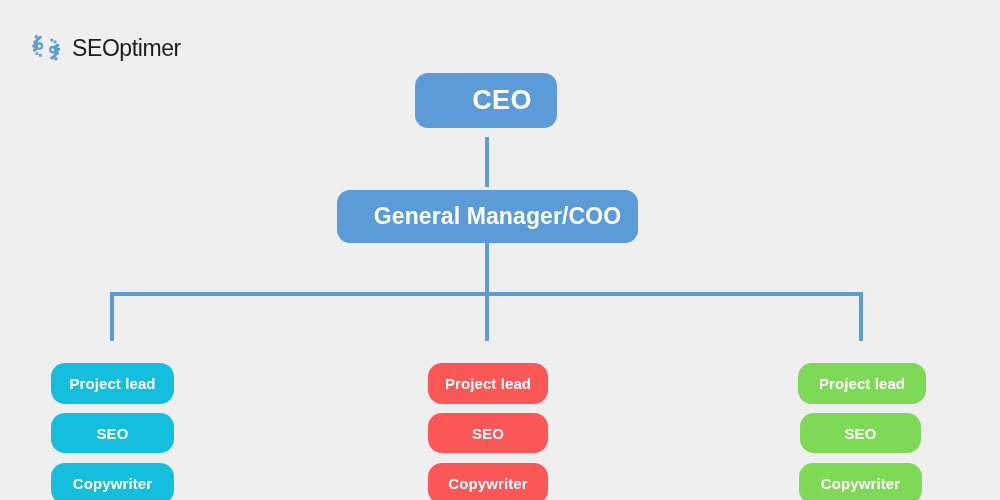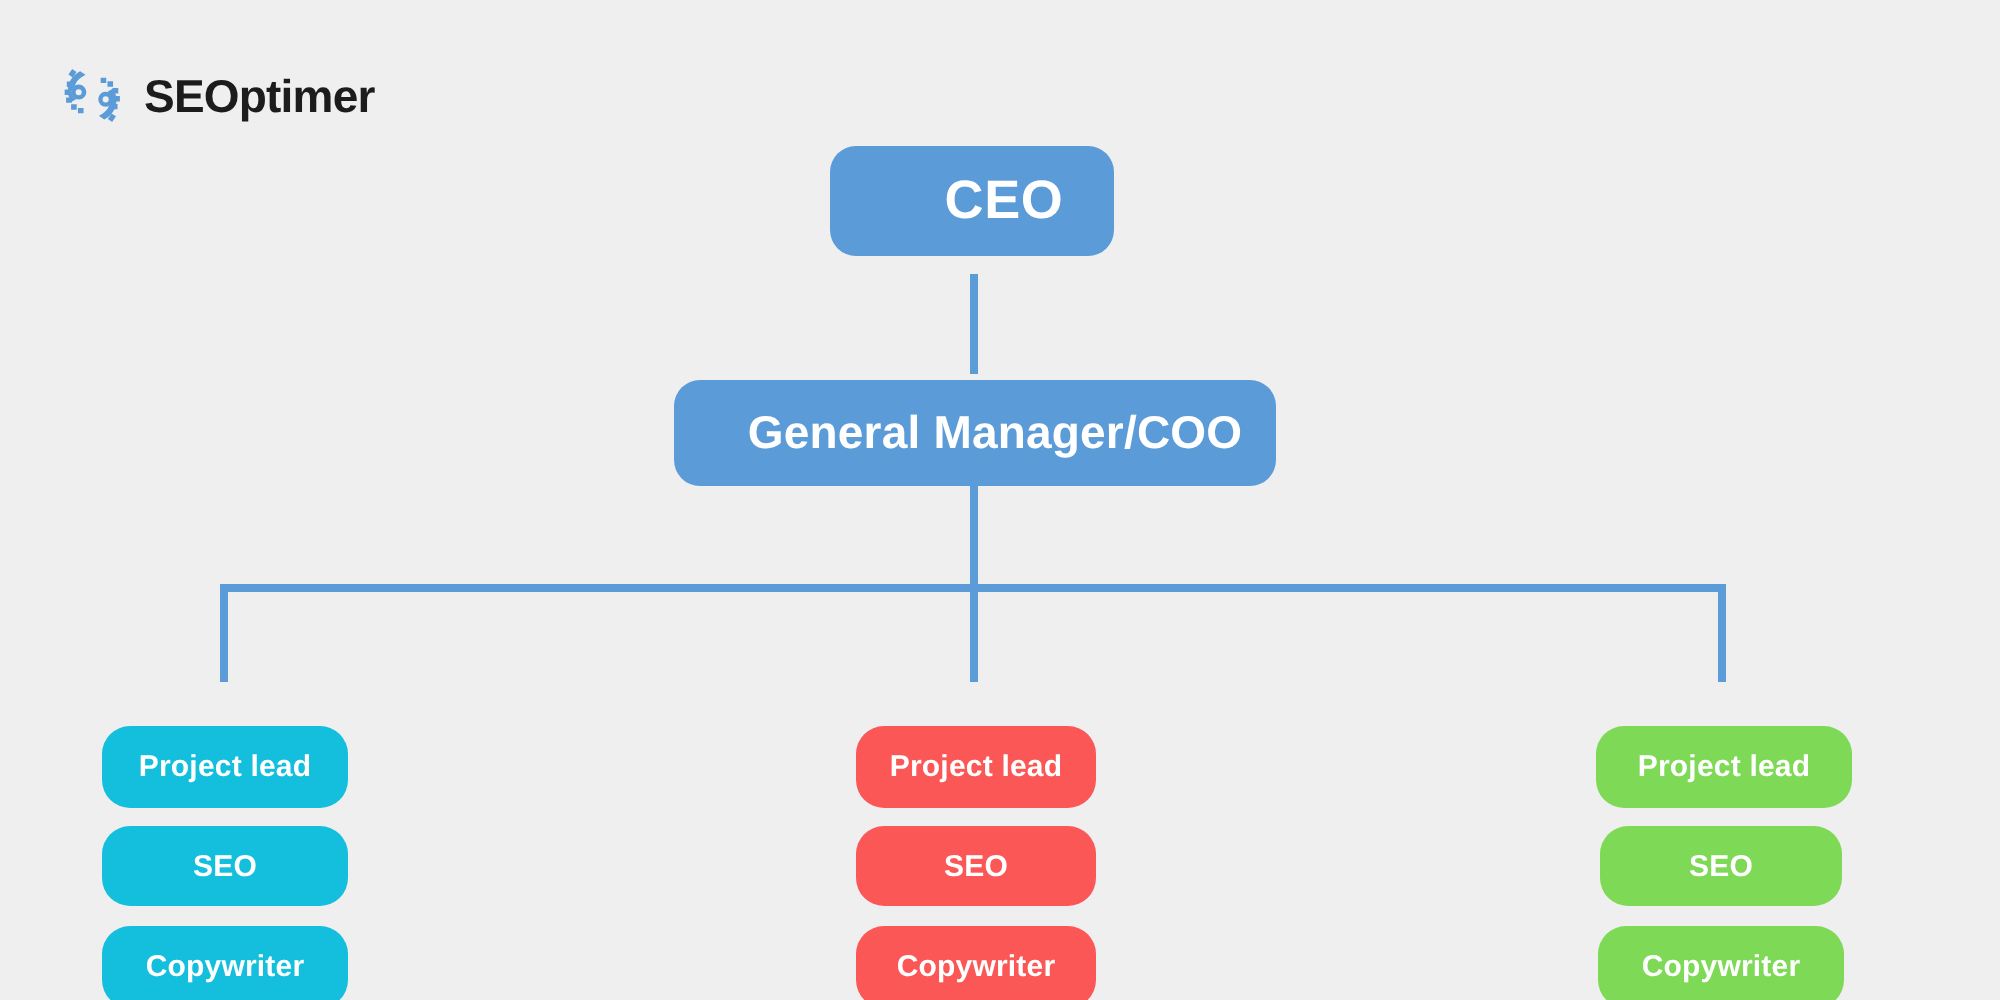--- a/index.html
+++ b/index.html
@@ -29,21 +29,21 @@
     align-items: center;
     gap: 8px;
   }
   .logo-mark {
     width: 36px;
     height: 36px;
     display: block;
   }
   .logo-text {
     font-size: 23px;
-    font-weight: bold;
+    font-weight: normal;
     color: #1c1c1c;
     letter-spacing: -0.4px;
     line-height: 1;
     white-space: nowrap;
   }
 
   
   .node {
     position: absolute;
     display: flex;

